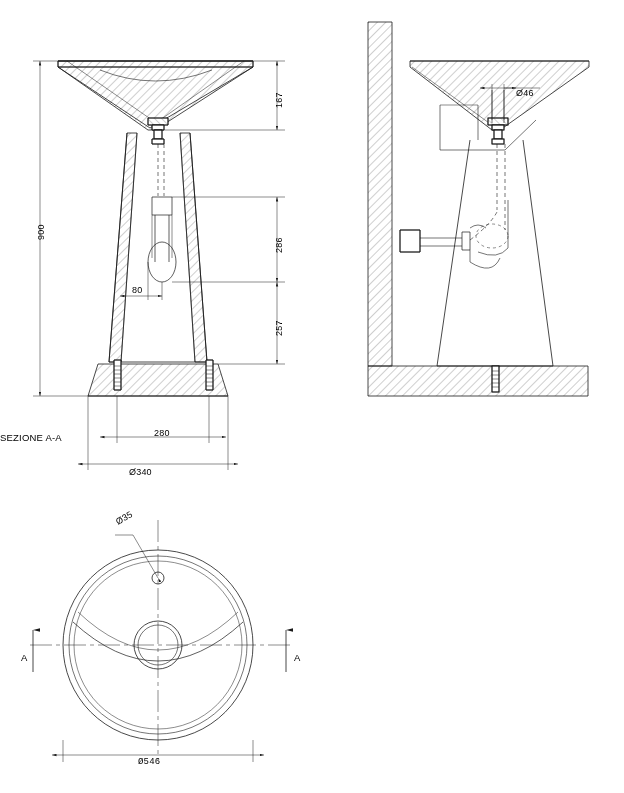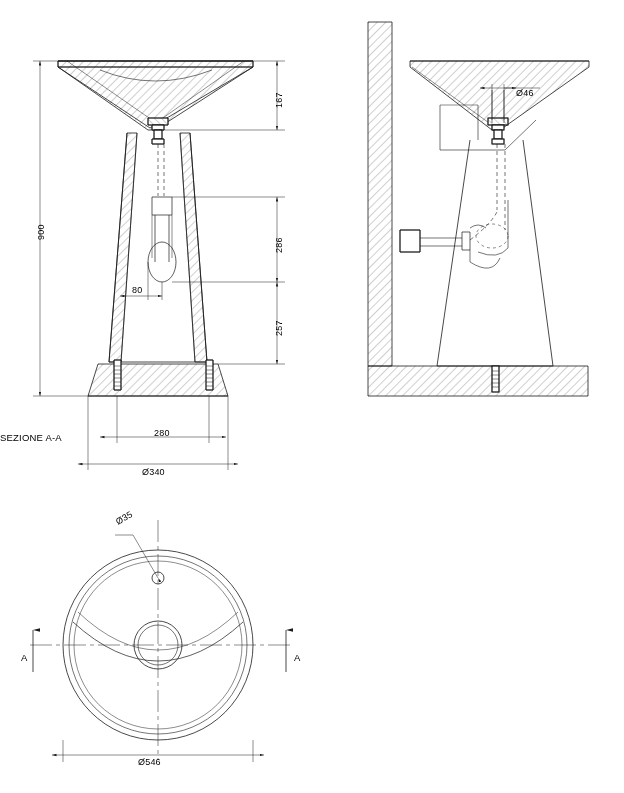--- a/index.html
+++ b/index.html
@@ -261,24 +261,24 @@
       <line x1="52" y1="755" x2="264" y2="755" marker-start="url(#arrowL)" marker-end="url(#arrowR)"></line>
     </g>
   </svg>
 
   <div class="lbl rot" style="left:274px; top:108px;">167</div>
   <div class="lbl rot" style="left:36px; top:240px;">900</div>
   <div class="lbl rot" style="left:274px; top:253px;">286</div>
   <div class="lbl rot" style="left:274px; top:336px;">257</div>
   <div class="lbl" style="left:132px; top:285px;">80</div>
   <div class="lbl" style="left:154px; top:428px;">280</div>
-  <div class="lbl" style="left:142px; top:467px;">Ø340</div>
+  <div class="lbl" style="left:129px; top:467px;">Ø340</div>
 
   <div class="lbl" style="left:516px; top:88px;">Ø46</div>
 
   <div class="lbl" style="left:114px; top:518px; transform:rotate(-30deg); transform-origin:left top;">Ø35</div>
-  <div class="lbl" style="left:138px; top:757px;">Ø546</div>
+  <div class="lbl" style="left:138px; top:757px;font-family:Liberation Mono, monospace;">Ø546</div>
 
   <div class="lbl bold" style="left:0px; top:384px;margin-top:48px;">SEZIONE  A-A</div>
   <div class="lbl bold" style="left:21px; top:652px;">A</div>
   <div class="lbl bold" style="left:294px; top:652px;">A</div>
 
 </div>
 
 </body></html>

